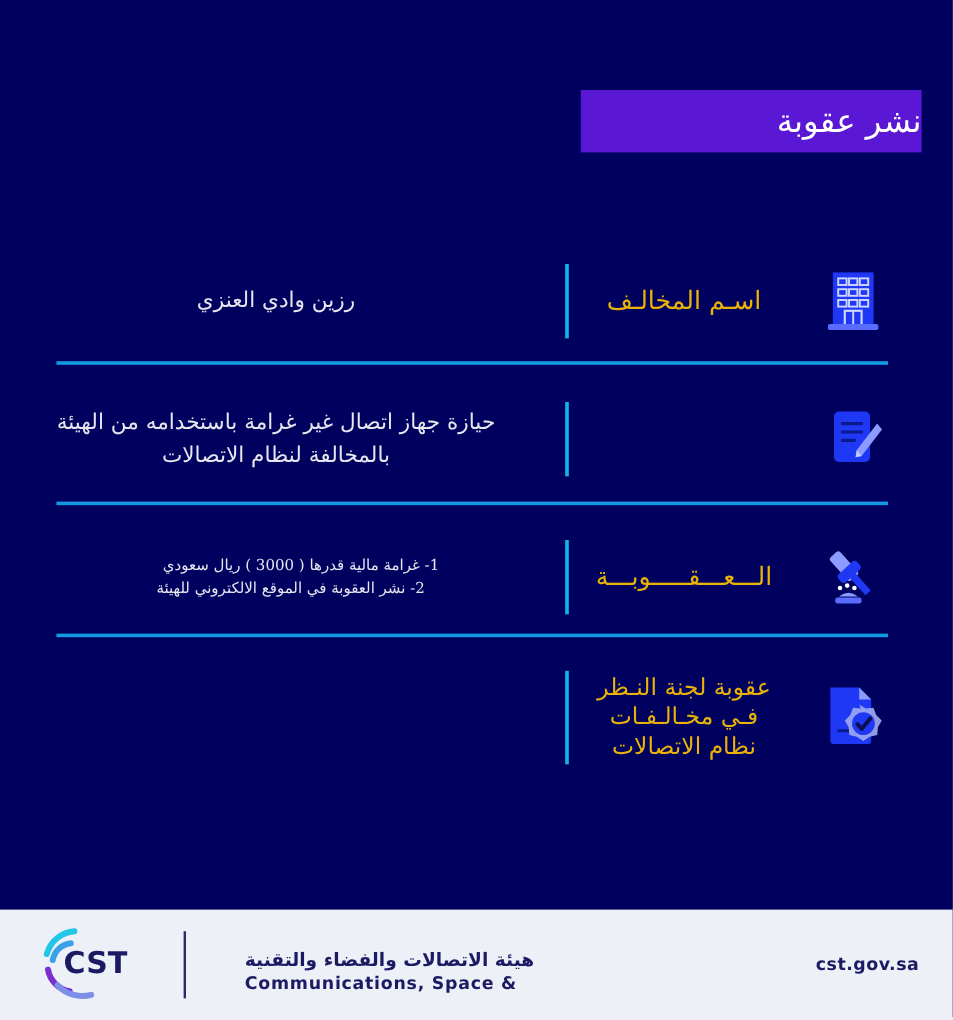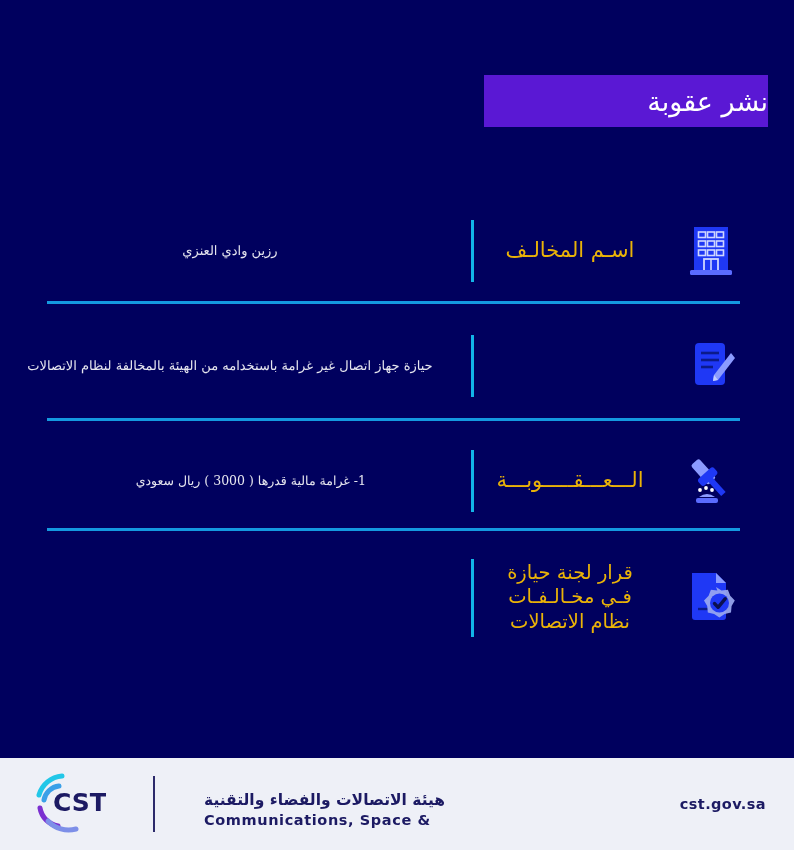--- a/index.html
+++ b/index.html
@@ -102,21 +102,21 @@
   .row-4 .accent-bar { height: 78px; }
 
   
   .value-box {
     position: absolute;
     right: 350px;
     left: 16px;
     top: 50%;
     transform: translateY(-50%);
     color: #e6e6ef;
-    font-size: 13px;
+    font-size: 18px;
     line-height: 1.55;
     direction: rtl;
     text-align: center;
     font-family: "DejaVu Serif", "Liberation Serif", serif;
   }
   .value-box.list {
     text-align: right;
     padding-right: 78px;
     font-size: 12.5px;
     line-height: 1.5;
@@ -257,41 +257,42 @@
           <path d="M17 45 q8 -6 16 0 z" fill="#8b9bff"></path>
           <circle cx="18" cy="38" r="1.9" fill="#ffffff"></circle>
           <circle cx="24" cy="36" r="1.9" fill="#ffffff"></circle>
           <circle cx="30" cy="38" r="1.9" fill="#ffffff"></circle>
         </svg>
       </div>
       <div class="accent-bar"></div>
       <div class="label-box">الـــعـــقـــــوبـــة</div>
       <div class="value-box list">
         <div class="li">1- غرامة مالية قدرها ( 3000 ) ريال سعودي</div>
+        <div class="li">2-    نشر العقوبة في الموقع الالكتروني للهيئة</div>
       </div>
     </div>
   </div>
 
   <div class="divider div-3"></div>
 
   <div class="row row-4">
     <div class="row-inner">
       <div class="icon-box">
         <svg width="62" height="62" viewBox="0 0 62 62">
           <path d="M12 6 h24 l10 10 v34 a3 3 0 0 1 -3 3 H15 a3 3 0 0 1 -3 -3 Z" fill="#1f38f5"></path>
           <path d="M36 6 l10 10 h-10 Z" fill="#8b9bff"></path>
           <line x1="18" y1="42" x2="28" y2="42" stroke="#0b1a8a" stroke-width="2.4"></line>
           <path d="M36 20 l5.5 3.4 6.4 -0.6 2.3 6 4.6 4.6 -3.2 5.6 -0.6 6.4 -6.3 1.5 -5.3 3.7 -5.3 -3.7 -6.3 -1.5 -0.6 -6.4 -3.2 -5.6 4.6 -4.6 2.3 -6 6.4 0.6 Z" fill="#9aa8f0" opacity="0.92"></path>
           <circle cx="39.5" cy="36" r="9.5" fill="#1f38f5"></circle>
           <path d="M34.5 36.5 l3.6 3.8 7.2 -8.6" fill="none" stroke="#0b1050" stroke-width="3.4" stroke-linecap="round" stroke-linejoin="round"></path>
         </svg>
       </div>
       <div class="accent-bar"></div>
       <div class="label-box multiline">
-        <div>قرار لجنة حيازة</div>
+        <div>عقوبة لجنة النـظر</div>
         <div>فـي مخـالـفـات</div>
         <div>نظام الاتصالات</div>
       </div>
     </div>
   </div>
 
   <div class="footer">
     <div class="footer-logo">
       <svg width="78" height="70" viewBox="0 0 78 70">
         <path d="M34 9 A26 26 0 0 0 11 28" fill="none" stroke="#22c7e8" stroke-width="5" stroke-linecap="round"></path>

